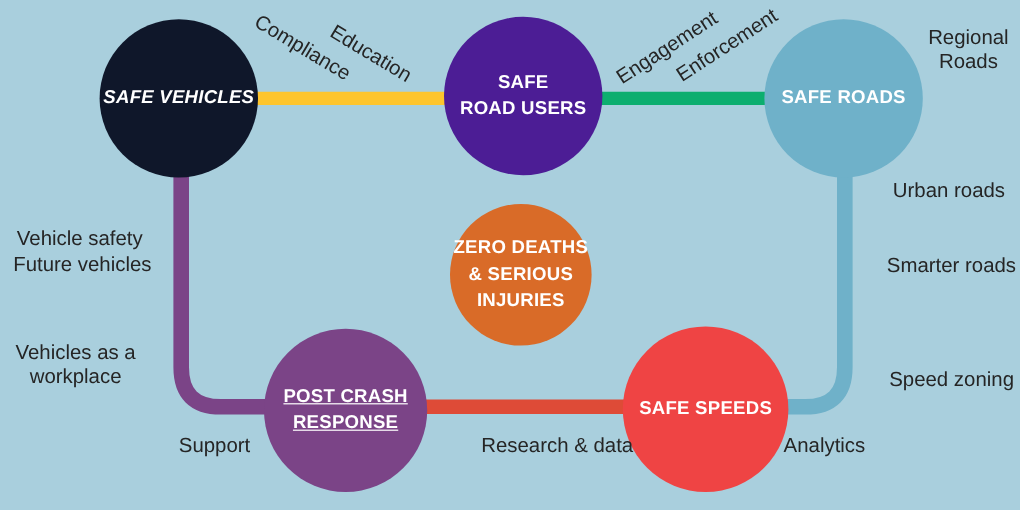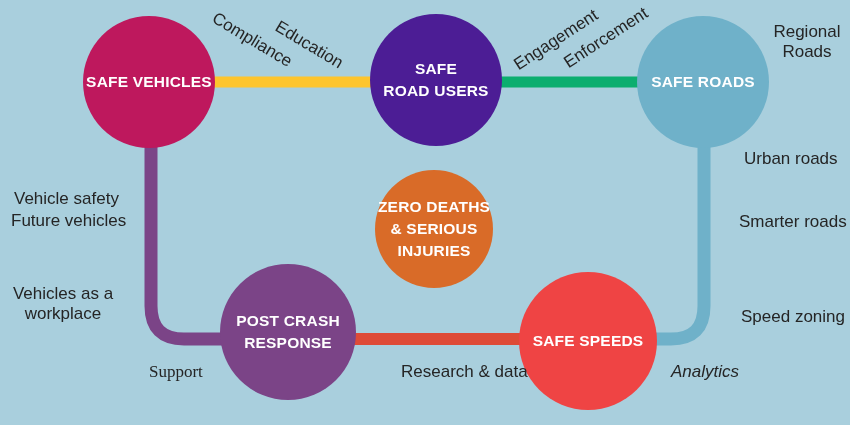--- a/index.html
+++ b/index.html
@@ -39,54 +39,54 @@
   }
   .label.center { text-align: center; }
   .rot-cw  { transform: rotate(31deg);  transform-origin: center center; }
   .rot-ccw { transform: rotate(-33deg); transform-origin: center center; }
 
   
   .node-safe-vehicles   { left: 83px;  top: 16px;  width: 132px; height: 132px; }
   .node-safe-road-users { left: 370px; top: 14px;  width: 132px; height: 132px; }
   .node-safe-roads      { left: 637px; top: 16px;  width: 132px; height: 132px; }
   .node-zero-deaths     { left: 375px; top: 170px; width: 118px; height: 118px; }
-  .node-post-crash      { left: 220px; top: 264px; width: 136px; height: 136px; }
+  .node-post-crash      { left: 220px; top: 274px; width: 136px; height: 136px; text-decoration: underline; }
   .node-safe-speeds     { left: 519px; top: 272px; width: 138px; height: 138px; }
 
   
   .lbl-legislation     { left: 15px;  top: 21px; }
   .lbl-compliance      { left: 207px; top: 30px; }
   .lbl-education       { left: 271px; top: 35px; }
   .lbl-engagement      { left: 508px; top: 30px; }
   .lbl-enforcement     { left: 558px; top: 28px; }
   .lbl-regional-roads  { left: 762px; top: 22px;  width: 90px; }
   .lbl-vehicle-safety  { left: 14px;  top: 149px; margin-top: 40px; }
   .lbl-future-vehicles { left: 11px;  top: 211px; }
   .lbl-vehicles-workplace { left: 12px; top: 284px; width: 102px; }
-  .lbl-support         { left: 149px; top: 362px; font-family: Liberation Serif, serif; }
+  .lbl-support         { left: 149px; top: 362px; }
   .lbl-research-data   { left: 381px; top: 362px; margin-left: 20px; }
-  .lbl-analytics       { left: 671px; top: 362px; font-style: italic; }
+  .lbl-analytics       { left: 653px; top: 362px; }
   .lbl-speed-zoning    { left: 741px; top: 307px; }
   .lbl-smarter-roads   { left: 739px; top: 212px; }
   .lbl-urban-roads     { left: 744px; top: 149px; }
 </style>
 </head>
 <body>
 
 <div class="canvas" style="background-color: rgb(169, 207, 221); color: rgb(37, 37, 37);">
 
   <svg class="connectors" viewBox="0 0 850 425" xmlns="http://www.w3.org/2000/svg">
     <path d="M 213 82 H 372" stroke-width="11" style="stroke: rgb(253, 197, 45);"></path>
     <path d="M 500 82 H 640" stroke-width="11" style="stroke: rgb(12, 174, 111);"></path>
     <path d="M 151 140 L 151 306 Q 151 339 184 339 L 224 339" stroke-width="13" style="stroke: rgb(123, 68, 135);"></path>
     <path d="M 704 140 L 704 306 Q 704 339 671 339 L 650 339" stroke-width="13" style="stroke: rgb(111, 177, 201);"></path>
     <path d="M 352 339 H 522" stroke-width="12" style="stroke: rgb(222, 75, 55);"></path>
   </svg>
 
-  <div class="node node-safe-vehicles" style="background-color: #be185d; color: rgb(255, 255, 255);">
+  <div class="node node-safe-vehicles" style="background-color: #0f172a; color: rgb(255, 255, 255); font-style: italic;">
     <span class="node-label">SAFE VEHICLES</span>
   </div>
 
   <div class="node node-safe-road-users" style="background-color: #4c1d95; color: rgb(255, 255, 255);">
     <span class="node-label">SAFE
 ROAD USERS</span>
   </div>
 
   <div class="node node-safe-roads" style="background-color: rgb(111, 177, 201); color: rgb(255, 255, 255);">
     <span class="node-label">SAFE ROADS</span>

